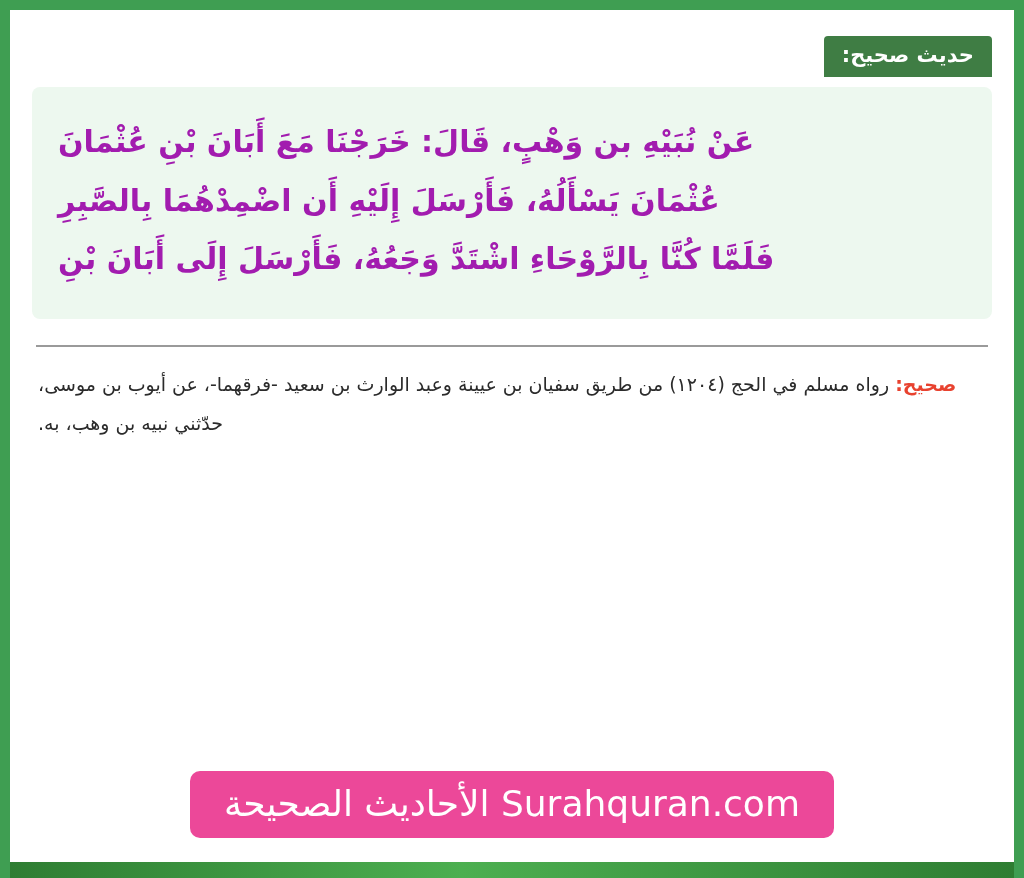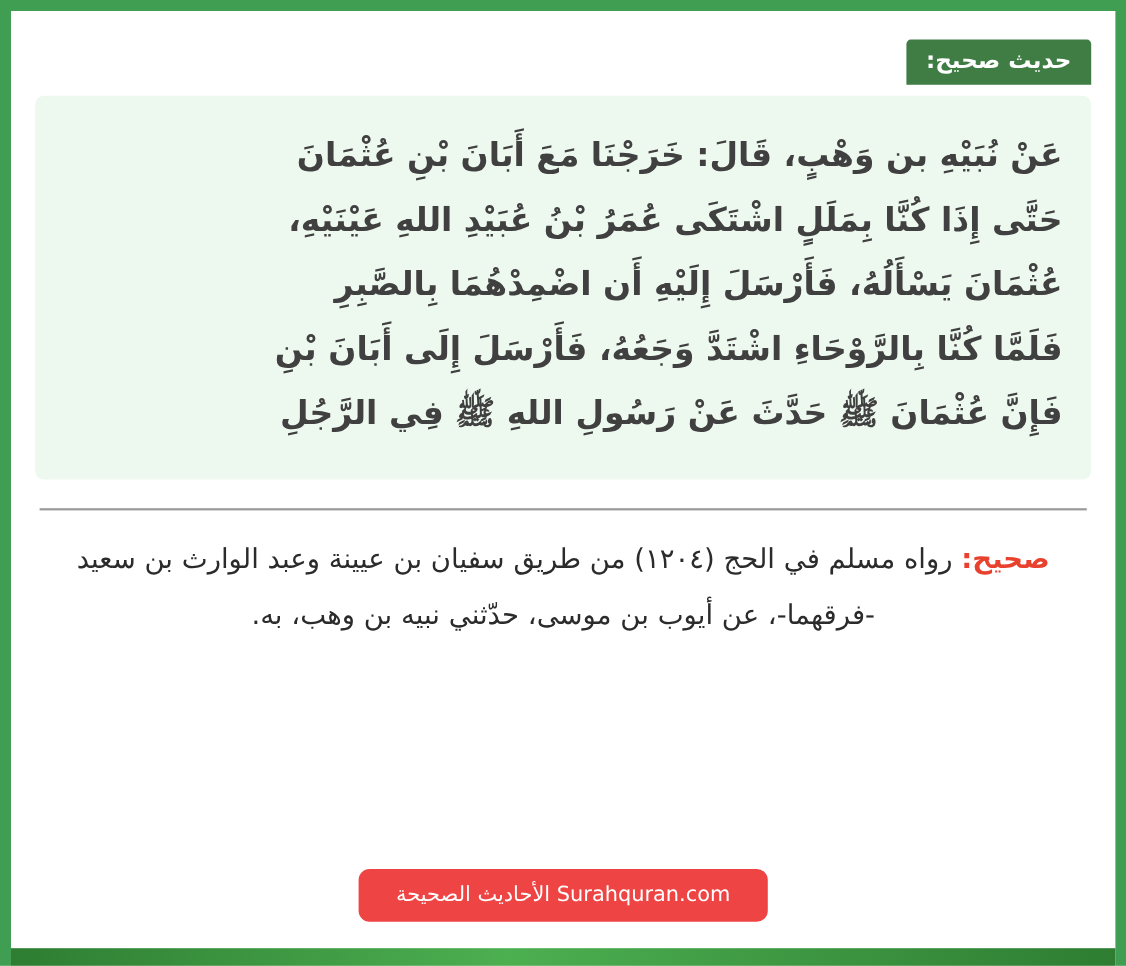--- a/index.html
+++ b/index.html
@@ -61,57 +61,57 @@
     border-radius: 4px 4px 0 0;
     line-height: 1.2;
     letter-spacing: 0;
     margin-left: 32px;
   }
 
   .hadith-box {
     background: #edf8ef;
     border-radius: 8px;
     padding: 26px 26px 30px 26px;
-    color: #404040;
+    color: #a21caf;
     font-size: 30px;
     font-weight: bold;
     line-height: 1.95;
-    text-align: right;
+    text-align: left;
     direction: rtl;
   }
 
   .divider {
     border: 0;
     border-top: 2px solid #9a9a9a;
     margin: 26px 4px 18px 4px;
   }
 
   .grading {
     direction: rtl;
-    text-align: center;
-    font-size: 25px;
+    text-align: left;
+    font-size: 19px;
     line-height: 2.05;
     color: #2b2b2b;
     padding: 0 6px;
   }
   .grading .tag {
     color: #e8422f;
     font-weight: bold;
   }
 
   .footer-row {
     margin-top: auto;
     display: flex;
     justify-content: center;
     padding-bottom: 40px;
   }
   .footer-chip {
-    background: #ef4444;
+    background: #ec4899;
     color: #ffffff;
-    font-size: 19px;
+    font-size: 36px;
     padding: 12px 34px 14px 34px;
     border-radius: 10px;
     direction: rtl;
     white-space: nowrap;
   }
   .footer-chip .site {
     direction: ltr;
     unicode-bidi: embed;
   }
 </style>
@@ -121,24 +121,22 @@
 <div class="card">
 
   <div class="inner">
 
     <div class="label-row">
       <div class="label-chip">حديث صحيح:</div>
     </div>
 
     <div class="hadith-box">
       <div>عَنْ نُبَيْهِ بن وَهْبٍ، قَالَ: خَرَجْنَا مَعَ أَبَانَ بْنِ عُثْمَانَ</div>
-      <div>حَتَّى إِذَا كُنَّا بِمَلَلٍ اشْتَكَى عُمَرُ بْنُ عُبَيْدِ اللهِ عَيْنَيْهِ،</div>
       <div>عُثْمَانَ يَسْأَلُهُ، فَأَرْسَلَ إِلَيْهِ أَن اضْمِدْهُمَا بِالصَّبِرِ</div>
       <div>فَلَمَّا كُنَّا بِالرَّوْحَاءِ اشْتَدَّ وَجَعُهُ، فَأَرْسَلَ إِلَى أَبَانَ بْنِ</div>
-      <div>فَإِنَّ عُثْمَانَ ﷺ حَدَّثَ عَنْ رَسُولِ اللهِ ﷺ فِي الرَّجُلِ</div>
     </div>
 
     <hr class="divider">
 
     <div class="grading">
       <span class="tag">صحيح:</span>
       <span>رواه مسلم في الحج (١٢٠٤) من طريق سفيان بن عيينة وعبد الوارث بن سعيد -فرقهما-، عن أيوب بن موسى، حدّثني نبيه بن وهب، به.</span>
     </div>
 
     <div class="footer-row">

